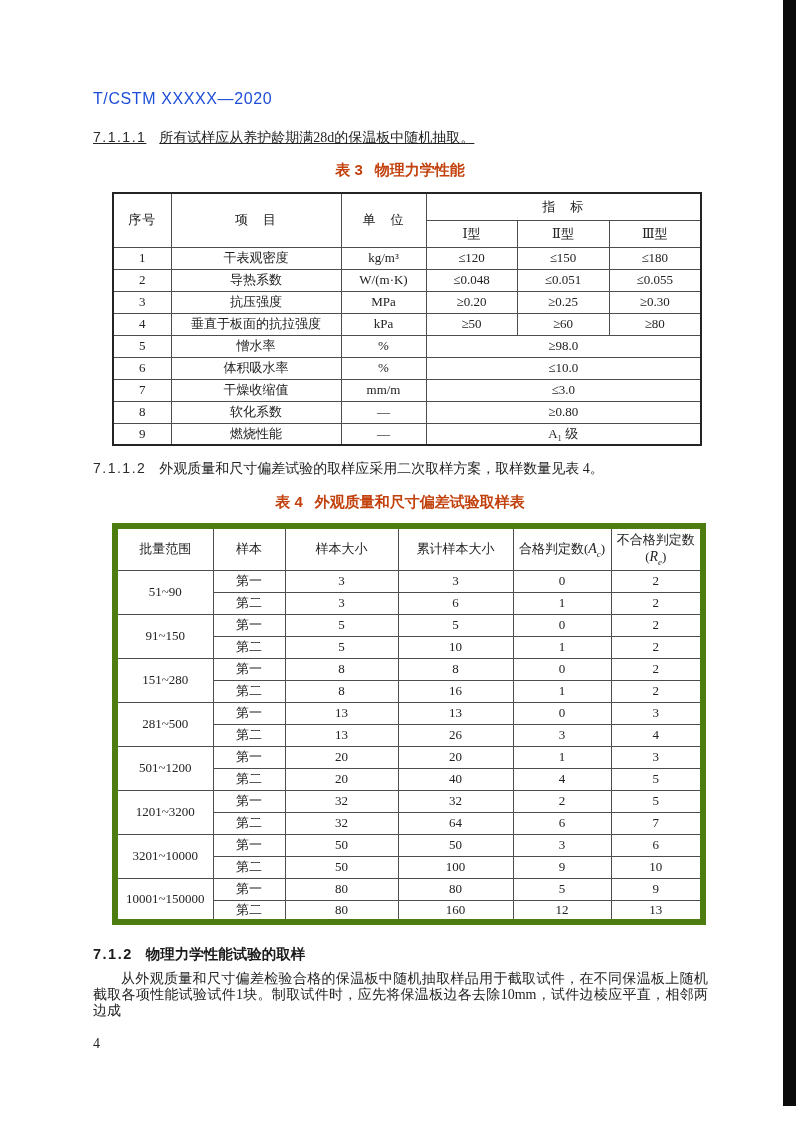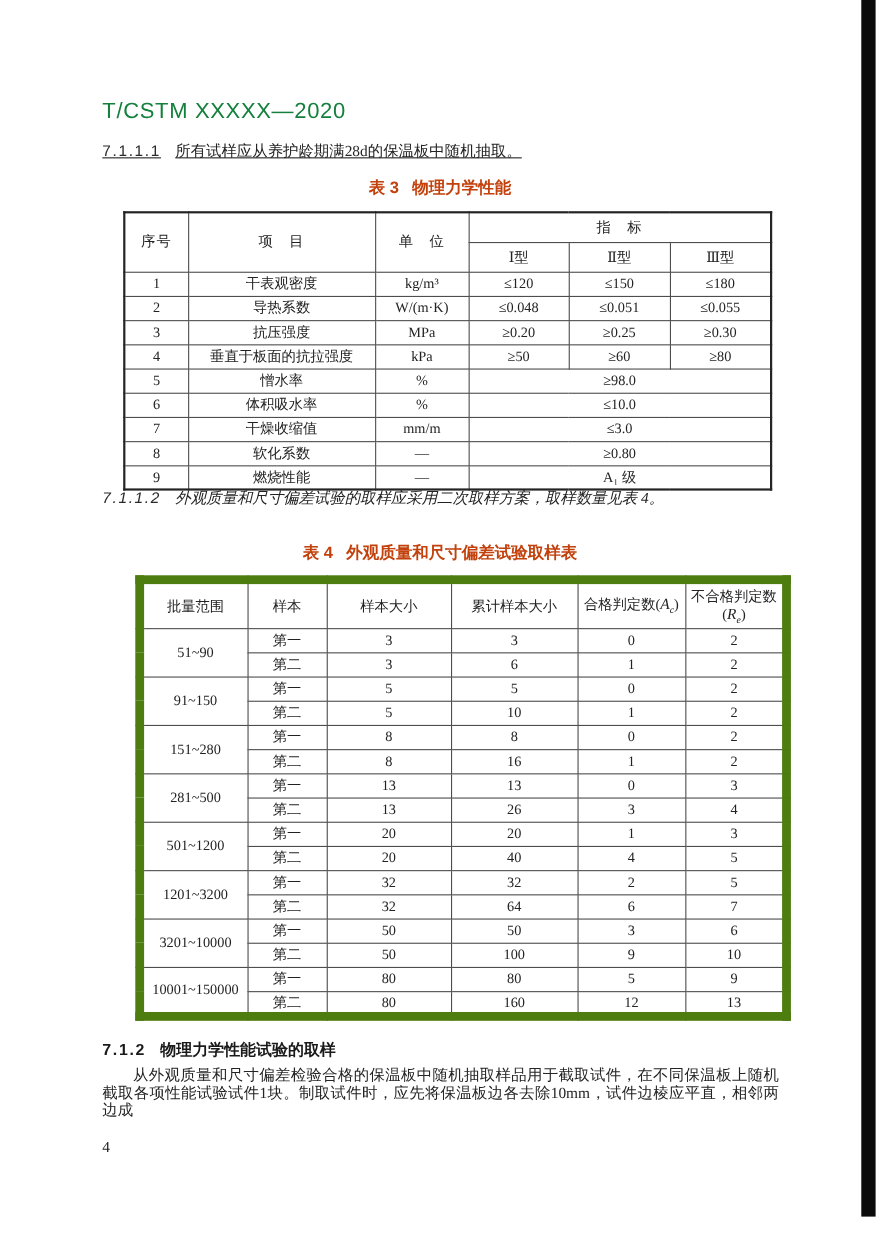--- a/index.html
+++ b/index.html
@@ -2,33 +2,33 @@
 <html><head>
 <meta charset="utf-8">
 <style>
   html,body{margin:0;padding:0;}
   body{
     width:796px;height:1122px;background:#ffffff;position:relative;overflow:hidden;
     font-family:"Liberation Serif","DejaVu Serif",serif;color:#1f1f1f;
   }
   .scan-bar{position:absolute;left:783px;top:0;width:13px;height:1106px;background:#0b0b0b;}
   .doc-code{position:absolute;top:90px;left:93px;font-family:"Liberation Sans","DejaVu Sans",sans-serif;
-    font-size:20px;letter-spacing:0.6px;color:#15803d;}
+    font-size:16px;letter-spacing:0.6px;color:#1d4ed8;}
   .clause{position:absolute;left:93px;width:616px;font-size:14px;color:#232323;white-space:nowrap;}
   .clause .num{font-family:"Liberation Sans","DejaVu Sans",sans-serif;letter-spacing:1.5px;margin-right:13px;color:#2a2a2a;}
   .clause-1{top:129px;text-decoration:underline;}
-  .clause-2{top:444px;font-style:italic;}
+  .clause-2{top:460px;}
   .tbl-caption{position:absolute;left:93px;width:614px;text-align:center;
     font-family:"Liberation Sans","DejaVu Sans",sans-serif;font-weight:bold;font-size:15px;color:#c2410c;}
   .cap-3{top:161px;}
   .cap-4{top:493px;}
   .cap-label{margin-right:12px;}
   table{border-collapse:collapse;table-layout:fixed;background:transparent;}
   #table3{position:absolute;top:192px;left:112px;width:588px;border:2px solid #242424;}
-  #table4{position:absolute;top:523px;left:123px;width:588px;border:8px solid #4d7c0f;padding-left:20px;}
+  #table4{position:absolute;top:523px;left:112px;width:588px;border:6px solid #4d7c0f;padding-left:20px;}
   td,th{border:1px solid #4d4d4d;text-align:center;vertical-align:middle;
     font-size:13px;font-weight:normal;padding:0 2px;color:#222;}
   #table3 thead tr{height:27px;}
   #table3 tbody tr{height:22px;}
   #table4 thead tr{height:44px;}
   #table4 tbody tr{height:22px;}
   .cjk-head{letter-spacing:1px;margin-left:36px;}
   .jsym{font-family:"Liberation Serif","DejaVu Serif",serif;font-style:italic;font-size:14px;}
   sub.jsub{font-size:9px;font-style:italic;}
   .clause-heading{position:absolute;top:945px;left:93px;

